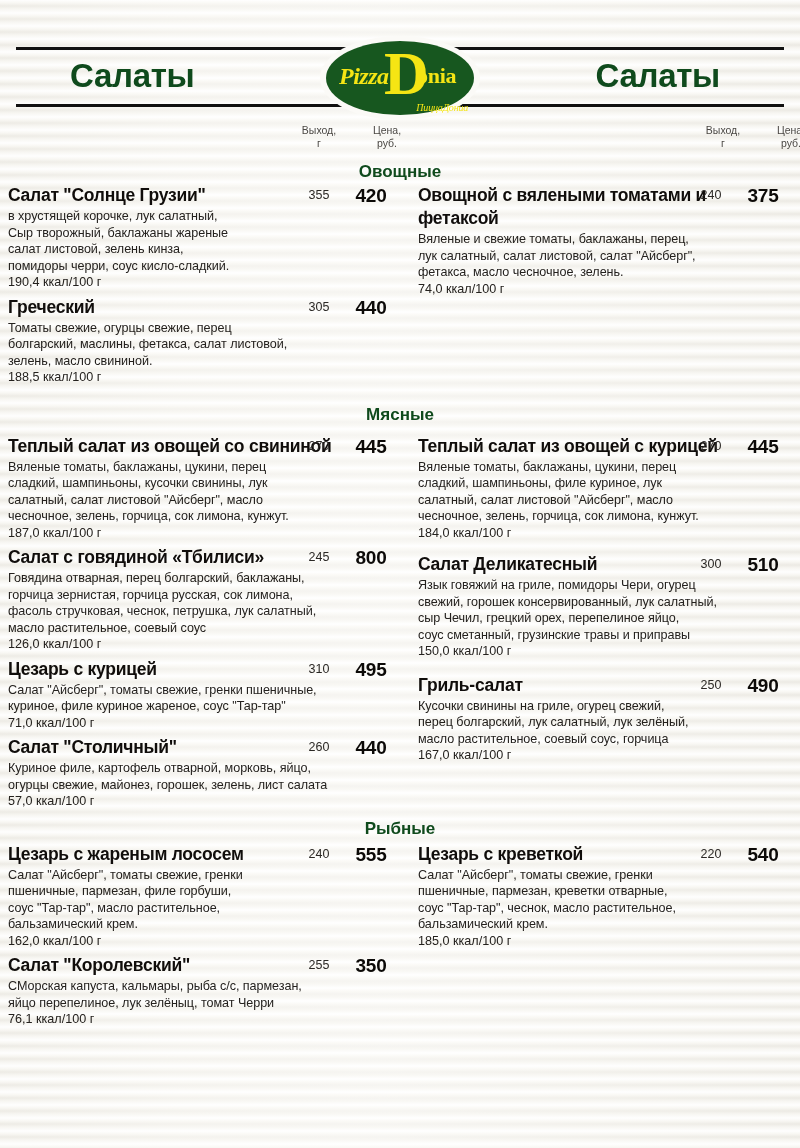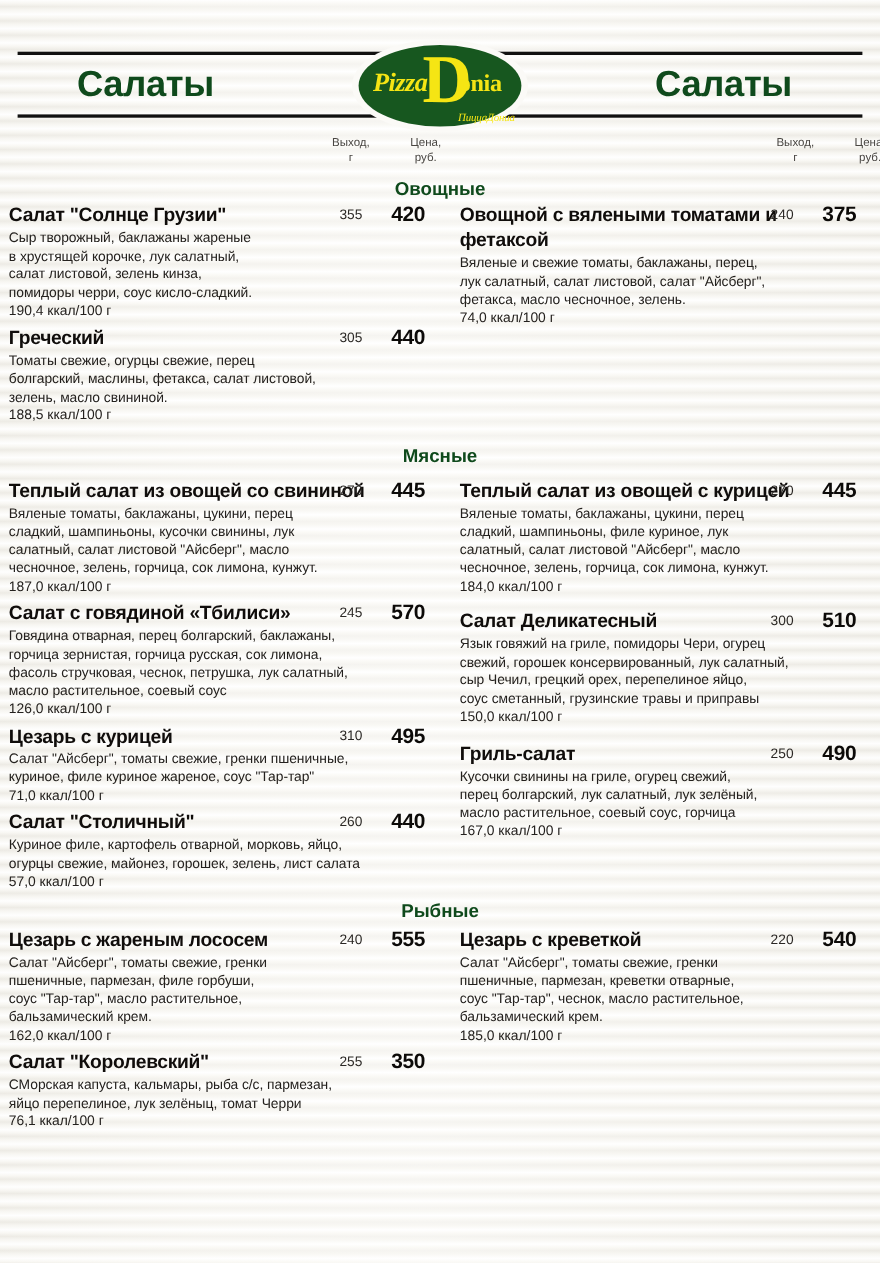--- a/index.html
+++ b/index.html
@@ -273,22 +273,22 @@
 
       <div class="dish">
         <div class="dish-top">
           <span class="dish-name">Салат "Солнце Грузии"</span>
           <span class="dish-nums leftcol">
             <span class="dish-weight">355</span>
             <span class="dish-price">420</span>
           </span>
         </div>
         <div class="dish-desc">
+          <span>в хрустящей корочке, лук салатный,</span>
           <span>Сыр творожный, баклажаны жареные</span>
-          <span>в хрустящей корочке, лук салатный,</span>
           <span>салат листовой, зелень кинза,</span>
           <span>помидоры черри, соус кисло-сладкий.</span>
         </div>
         <div class="dish-kcal">190,4 ккал/100 г</div>
       </div>
 
       <div class="dish">
         <div class="dish-top">
           <span class="dish-name">Греческий</span>
           <span class="dish-nums leftcol">
@@ -349,21 +349,21 @@
           <span>чесночное, зелень, горчица, сок лимона, кунжут.</span>
         </div>
         <div class="dish-kcal">187,0 ккал/100 г</div>
       </div>
 
       <div class="dish">
         <div class="dish-top">
           <span class="dish-name wide">Салат с говядиной «Тбилиси»</span>
           <span class="dish-nums leftcol">
             <span class="dish-weight">245</span>
-            <span class="dish-price">570</span>
+            <span class="dish-price">800</span>
           </span>
         </div>
         <div class="dish-desc">
           <span>Говядина отварная, перец болгарский, баклажаны,</span>
           <span>горчица зернистая, горчица русская, сок лимона,</span>
           <span>фасоль стручковая, чеснок, петрушка, лук салатный,</span>
           <span>масло растительное, соевый соус</span>
         </div>
         <div class="dish-kcal">126,0 ккал/100 г</div>
       </div>

